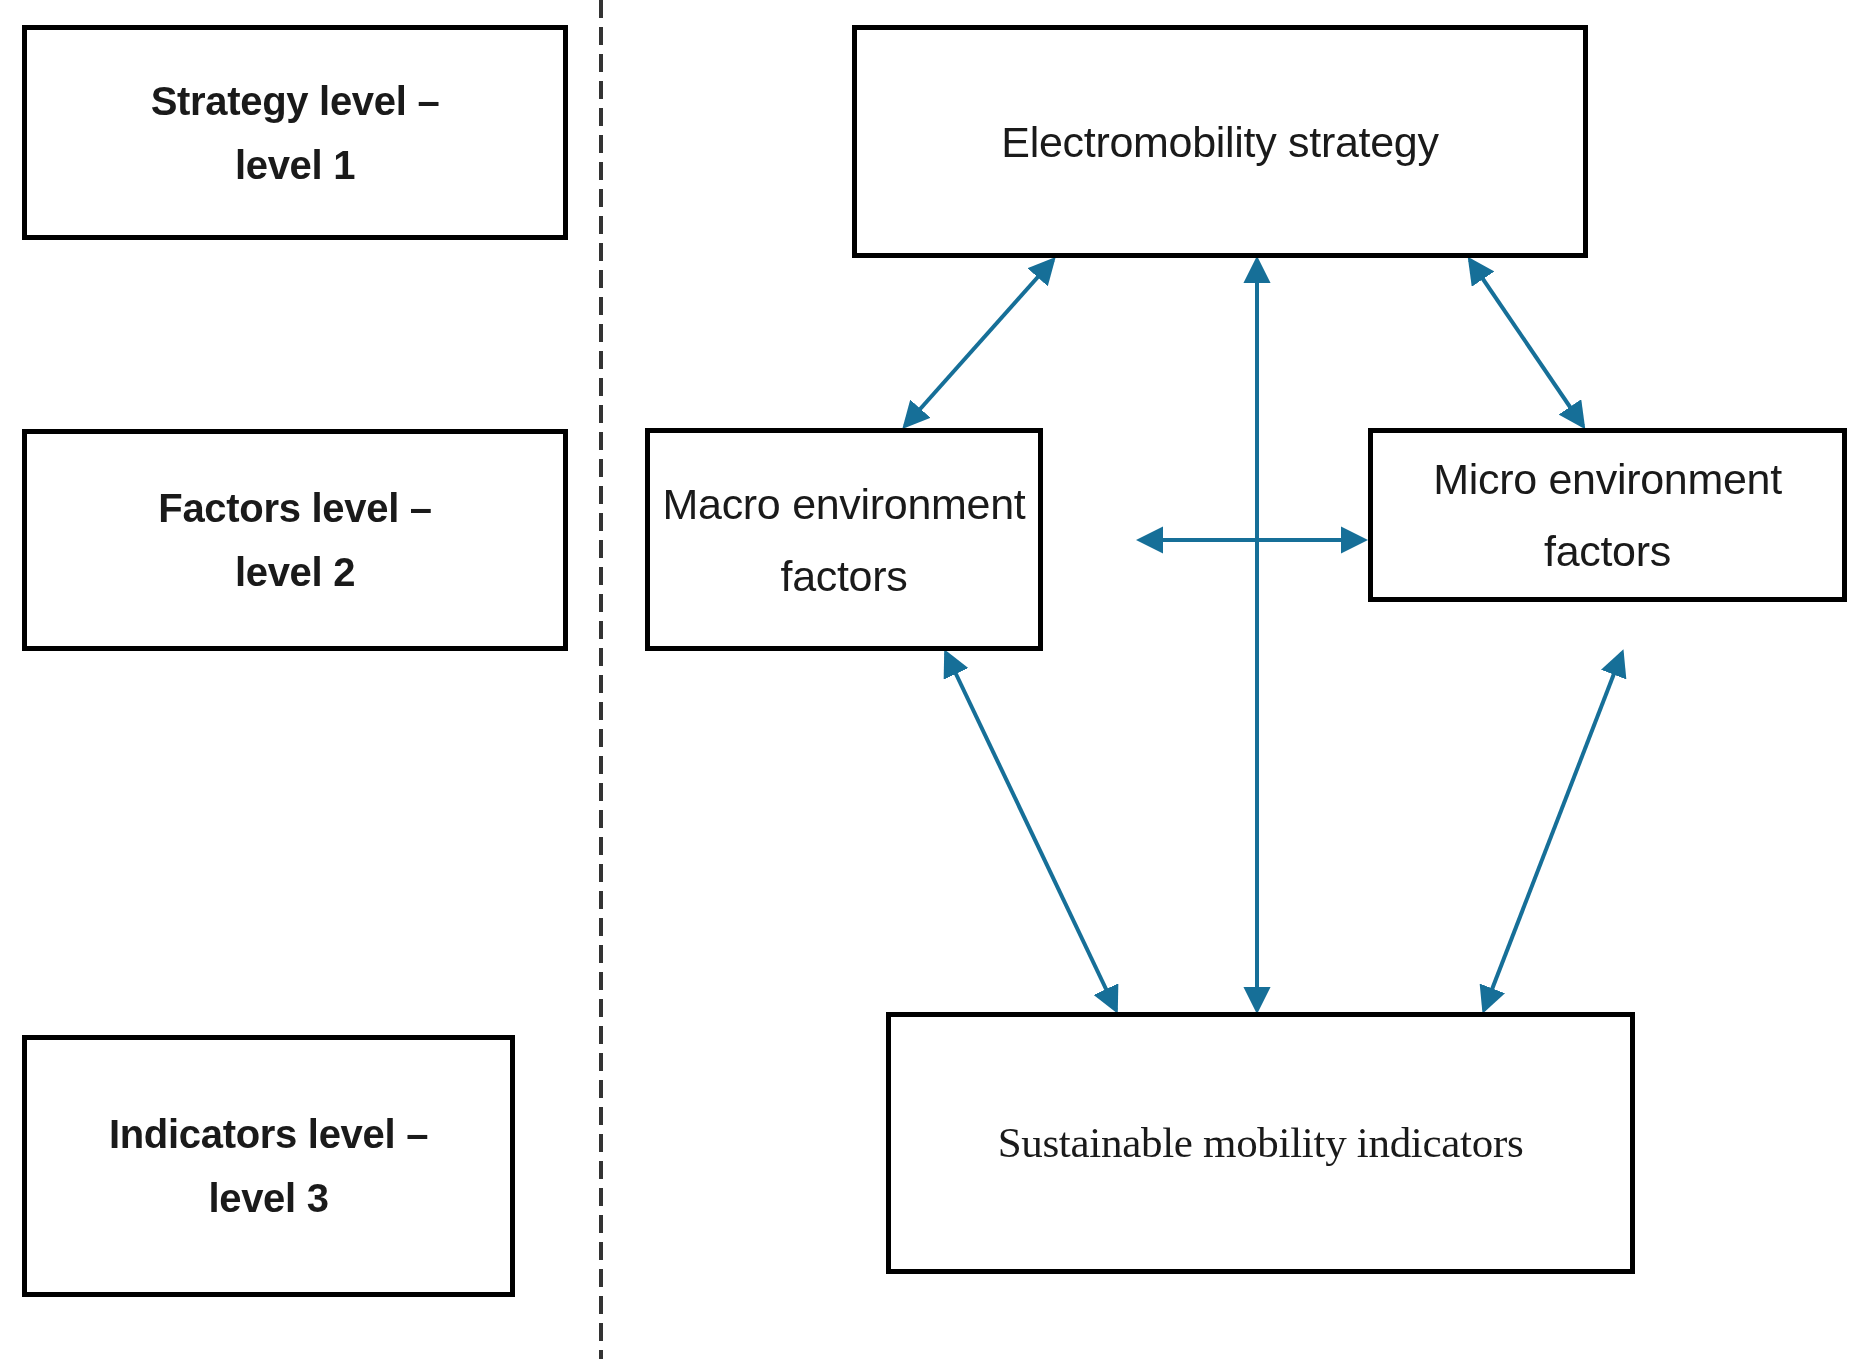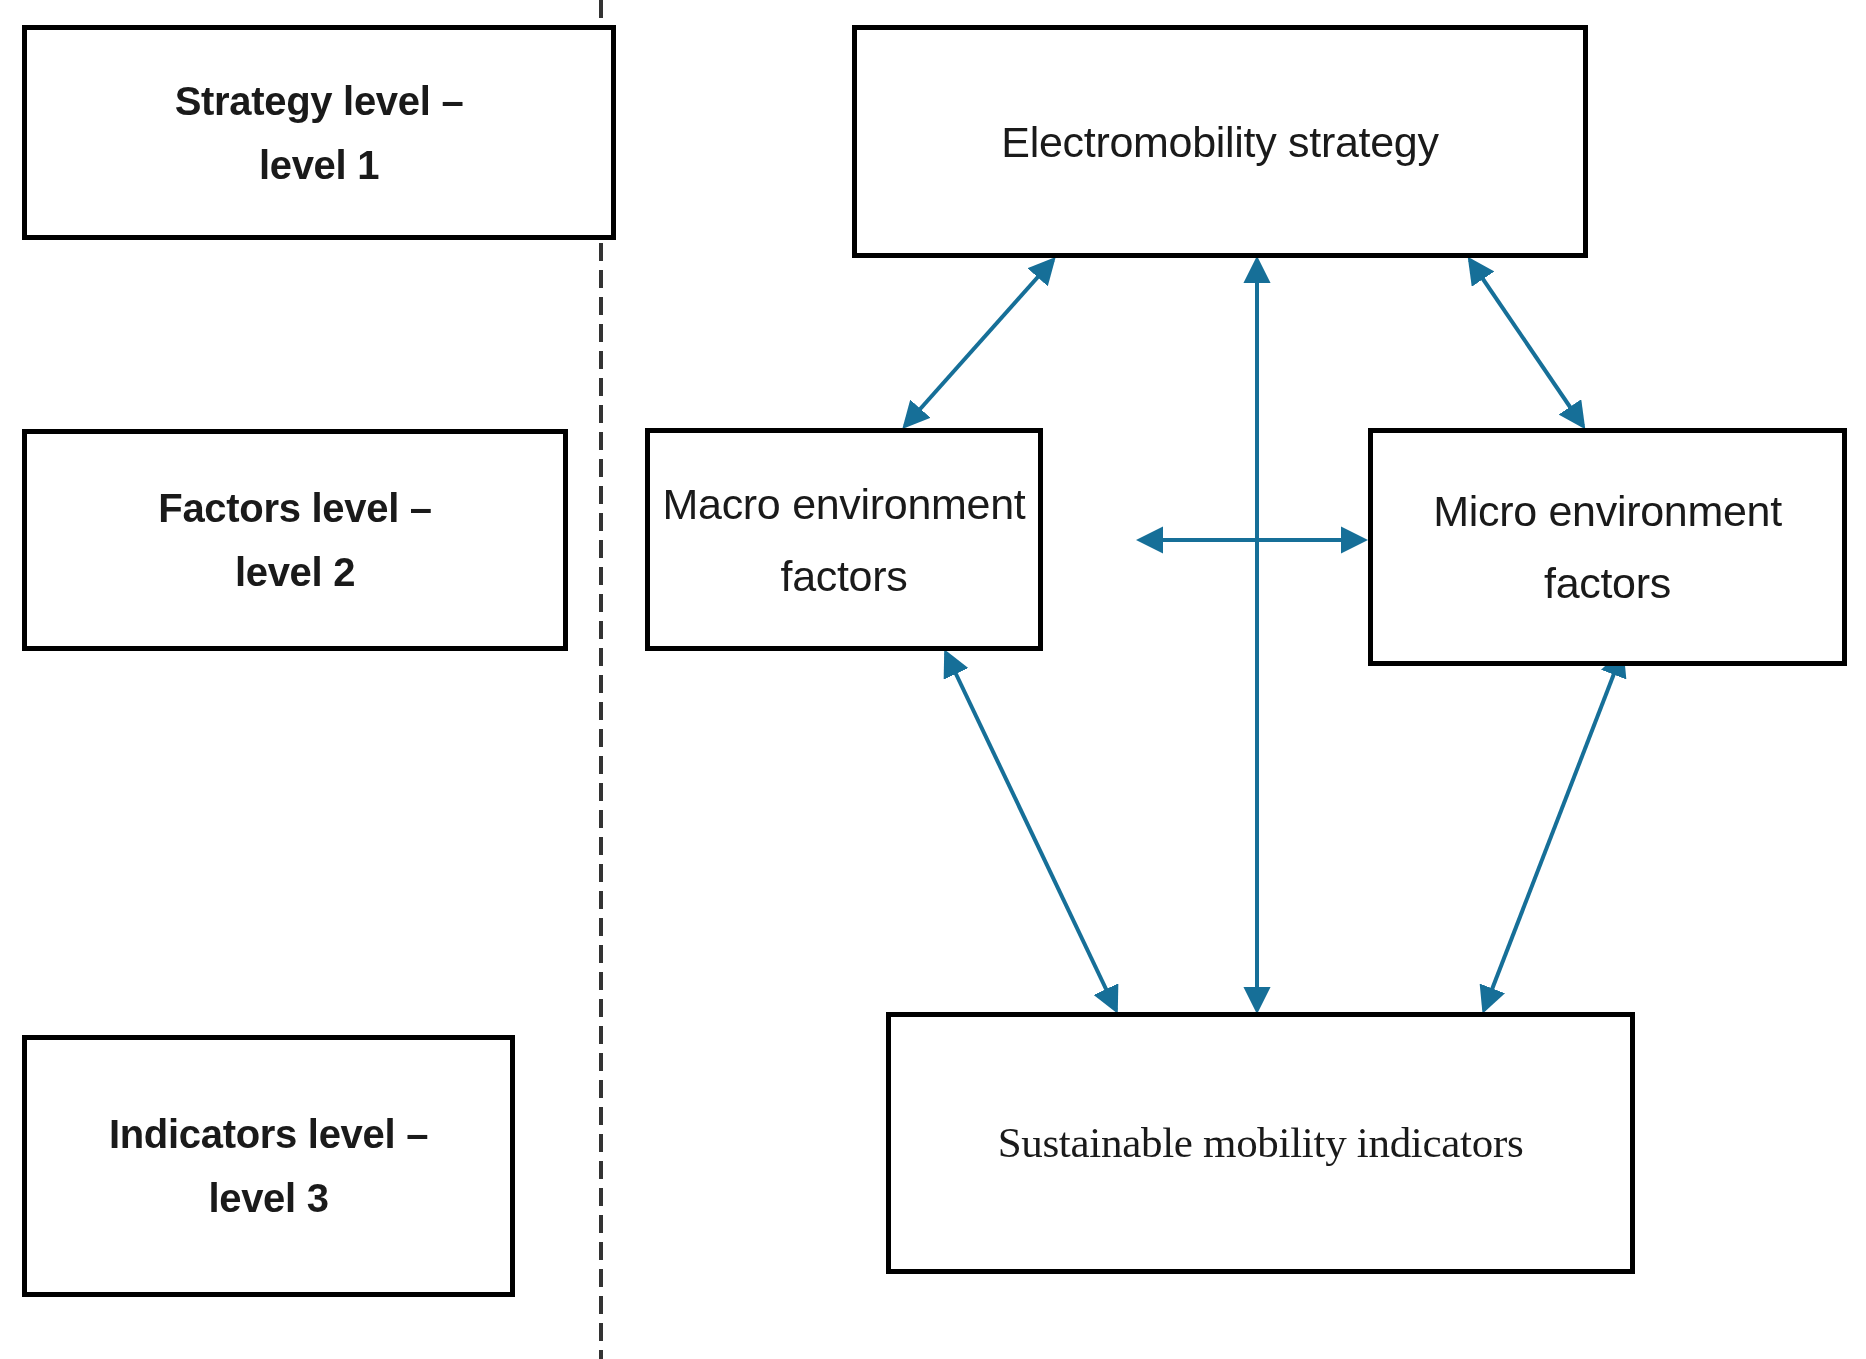--- a/index.html
+++ b/index.html
@@ -42,27 +42,27 @@
     font-weight: bold;
     font-size: 40px;
     line-height: 64px;
   }
   .node-label {
     font-weight: normal;
     font-size: 43px;
     line-height: 72px;
   }
   
-  .box-left1 { left: 22px;  top: 25px;   width: 594px; height: 215px; }
+  .box-left1 { left: 22px;  top: 25px;   width: 546px; height: 215px; }
   .box-left2 { left: 22px;  top: 429px;  width: 546px; height: 222px; }
   .box-left3 { left: 22px;  top: 1035px; width: 493px; height: 262px; }
   
   .box-strategy   { left: 852px;  top: 25px;   width: 736px; height: 233px; }
   .box-macro      { left: 645px;  top: 428px;  width: 398px; height: 223px; }
-  .box-micro      { left: 1368px; top: 428px;  width: 479px; height: 238px; }
+  .box-micro      { left: 1368px; top: 428px;  width: 479px; height: 174px; }
   .box-indicators { left: 886px;  top: 1012px; width: 749px; height: 262px; font-family: Liberation Serif, serif; }
 </style>
 </head>
 <body>
 
 <div class="canvas">
 
   <svg id="connector-layer" width="1866" height="1359" viewBox="0 0 1866 1359" xmlns="http://www.w3.org/2000/svg">
       <defs>
         <marker id="arrowhead" viewBox="0 0 10 10" refX="8.5" refY="5" markerWidth="6.8" markerHeight="6.8" orient="auto-start-reverse">

